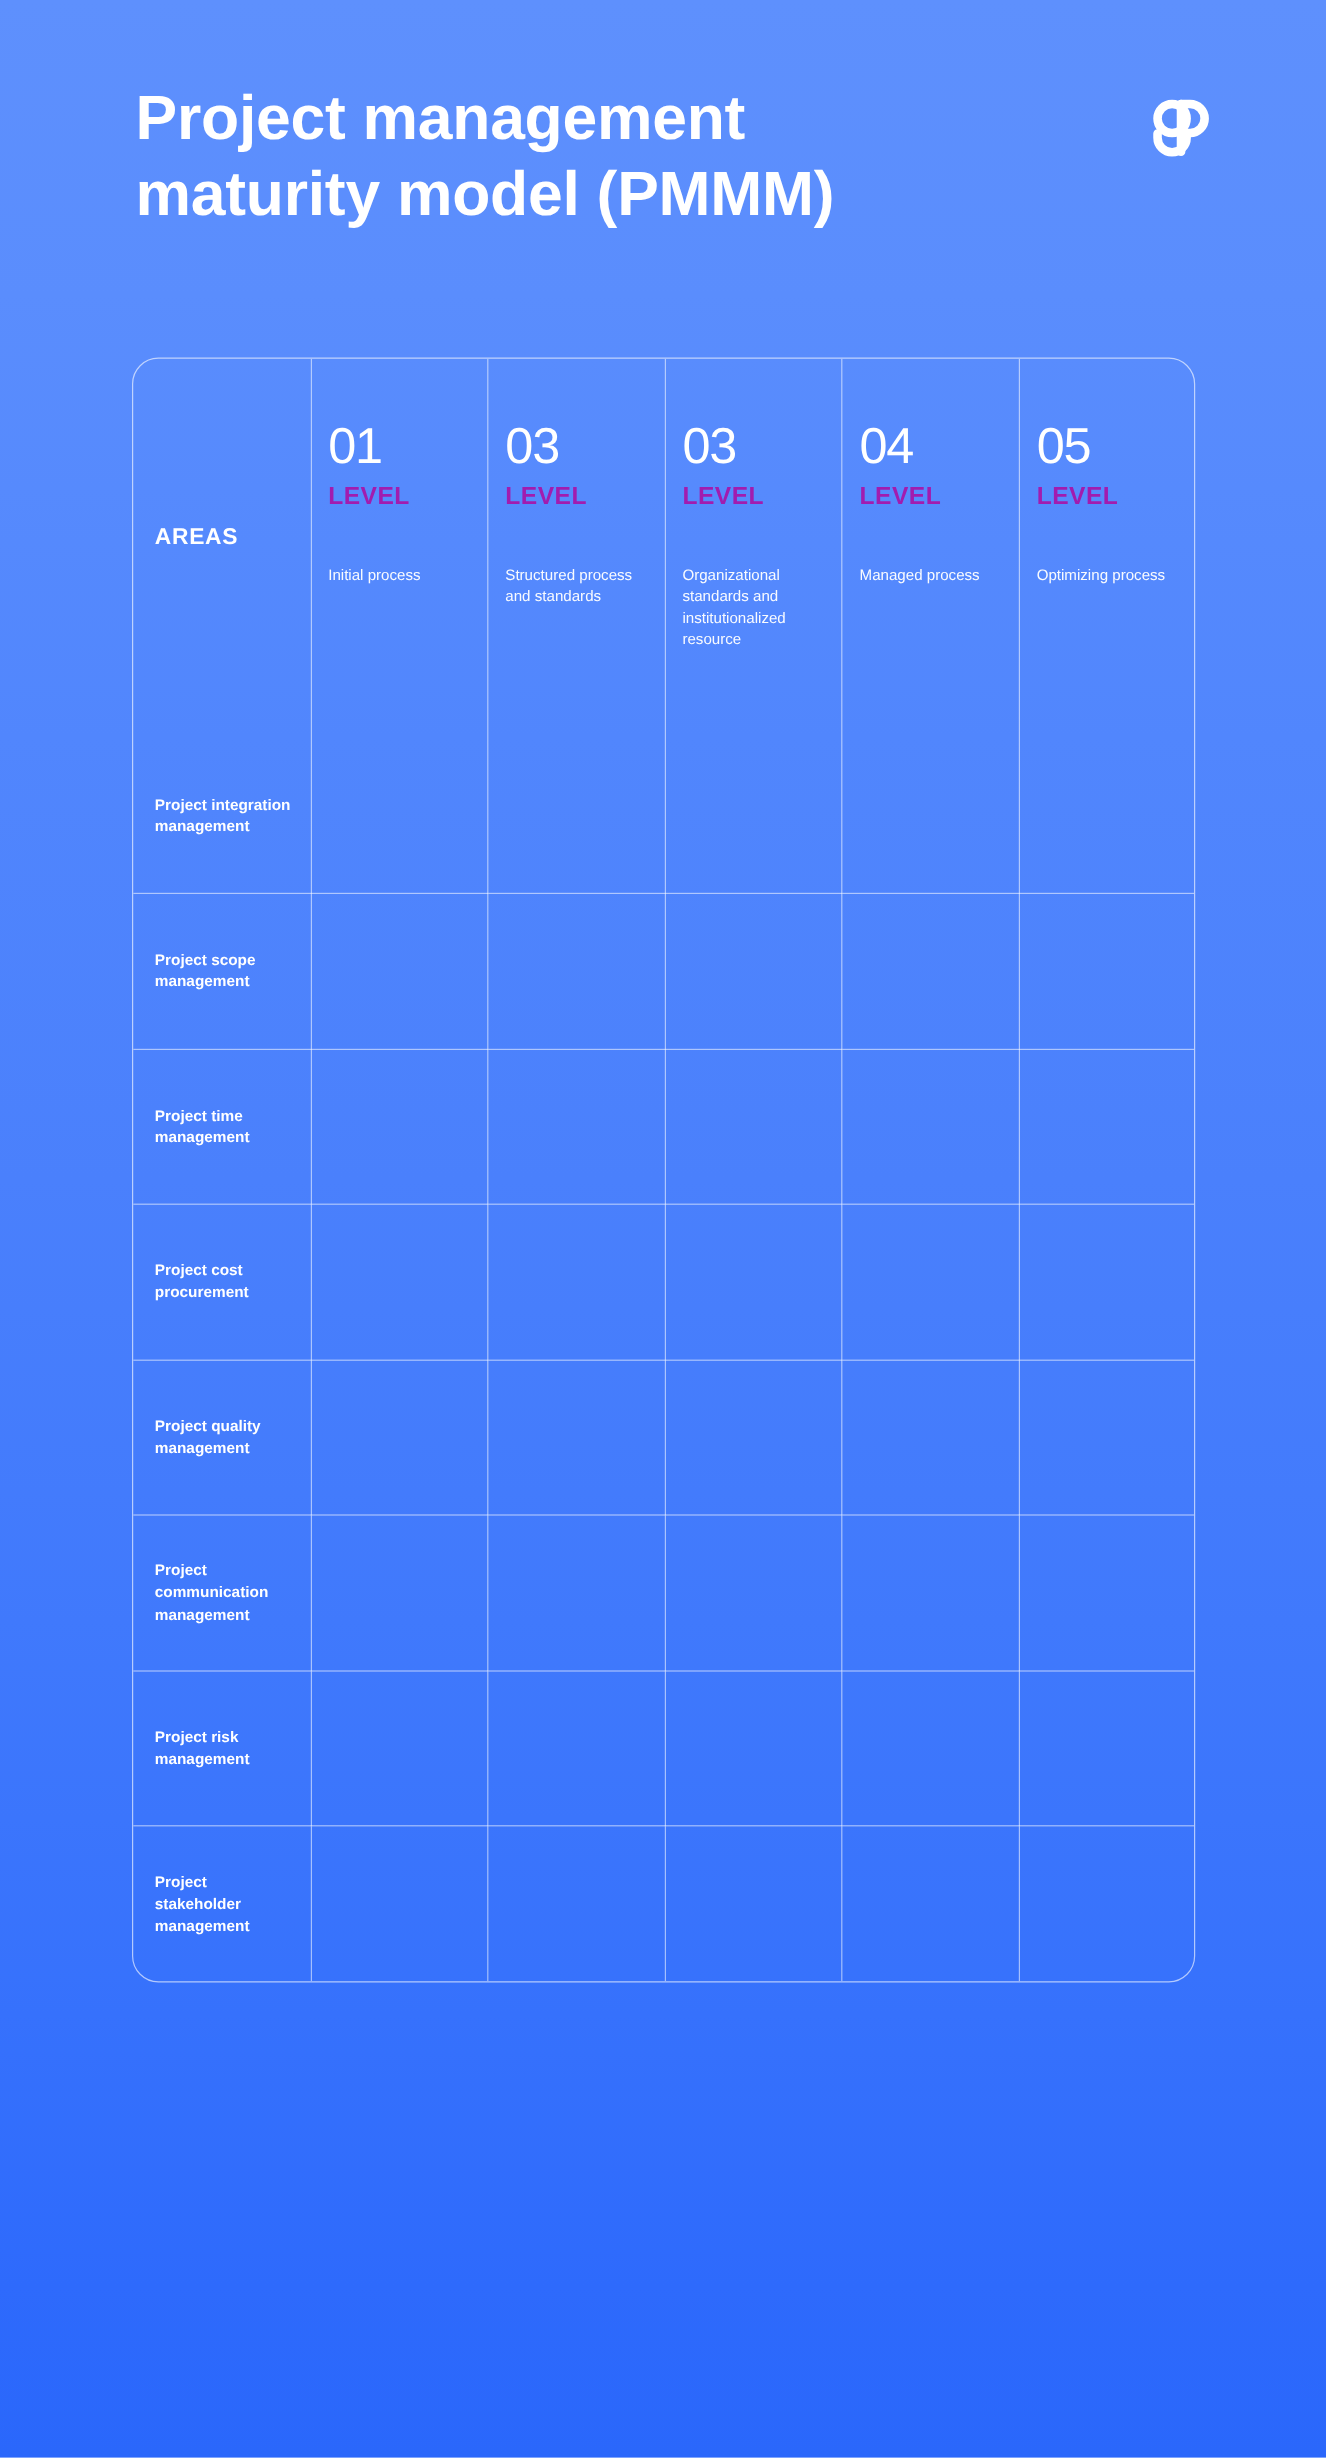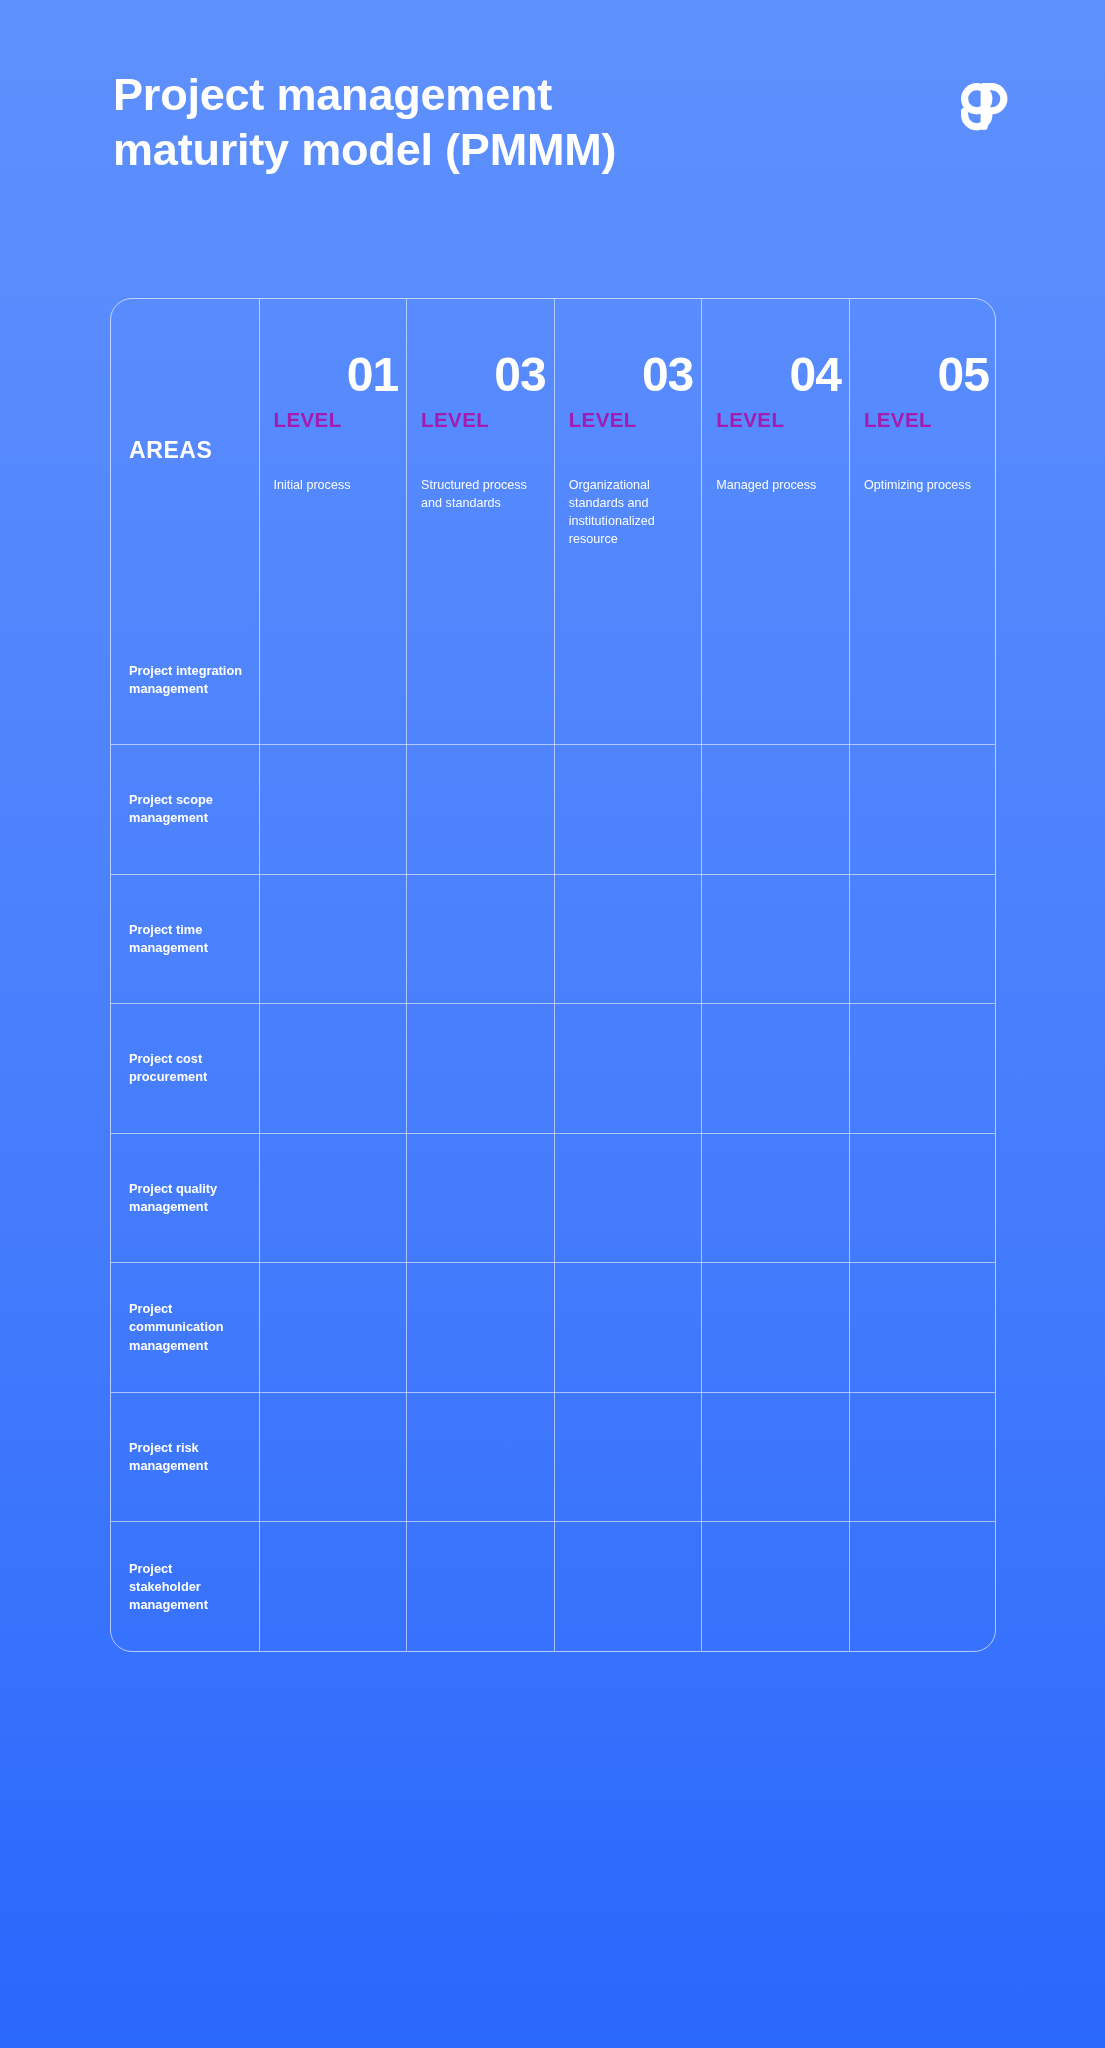--- a/index.html
+++ b/index.html
@@ -30,21 +30,21 @@
     position: absolute;
     left: 113px;
     top: 68px;
     right: 90px;
     display: flex;
     align-items: flex-start;
     justify-content: space-between;
   }
   .page-title {
     color: #ffffff;
-    font-size: 45px;
+    font-size: 52px;
     font-weight: bold;
     line-height: 1.22;
     letter-spacing: -0.2px;
     max-width: 660px;
     white-space: pre-line;
     margin: 0;
   }
   .brand-logo {
     width: 62px;
     height: 62px;
@@ -87,43 +87,42 @@
   .head-row th { height: 316px; vertical-align: top; }
 
   .areas-head {
     position: relative;
   }
   .areas-head .areas-label {
     position: absolute;
     left: 18px;
     top: 138px;
     color: #ffffff;
-    font-size: 23px;
+    font-size: 19px;
     font-weight: bold;
     letter-spacing: 0.6px;
   }
 
   .level-head {
     position: relative;
     padding: 0 14px !important;
   }
   .level-head .lvl-inner {
     position: absolute;
     left: 14px;
     right: 8px;
     top: 52px;
   }
   .level-num {
     color: #ffffff;
-    font-size: 48px;
-    font-weight: bold;
+    font-size: 42px;
+    font-weight: normal;
     line-height: 1;
     letter-spacing: -1px;
     display: block;
-    text-align: right;
   }
   .level-word {
     color: #a21caf;
     font-size: 20.5px;
     font-weight: bold;
     letter-spacing: 0.4px;
     display: block;
     margin-top: 9px;
   }
   .level-desc {

